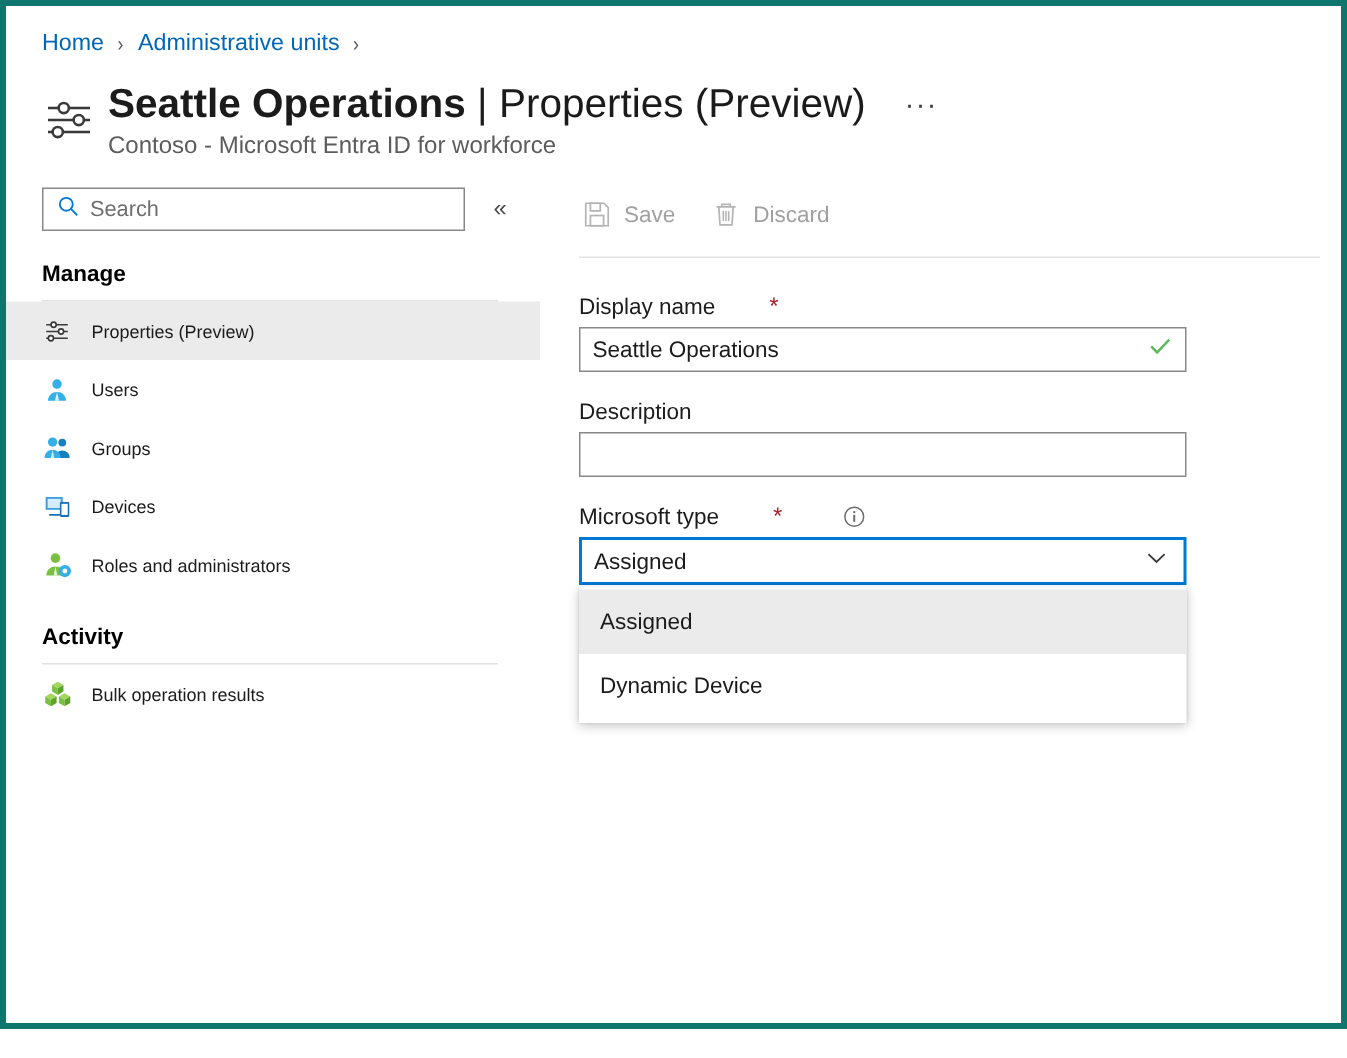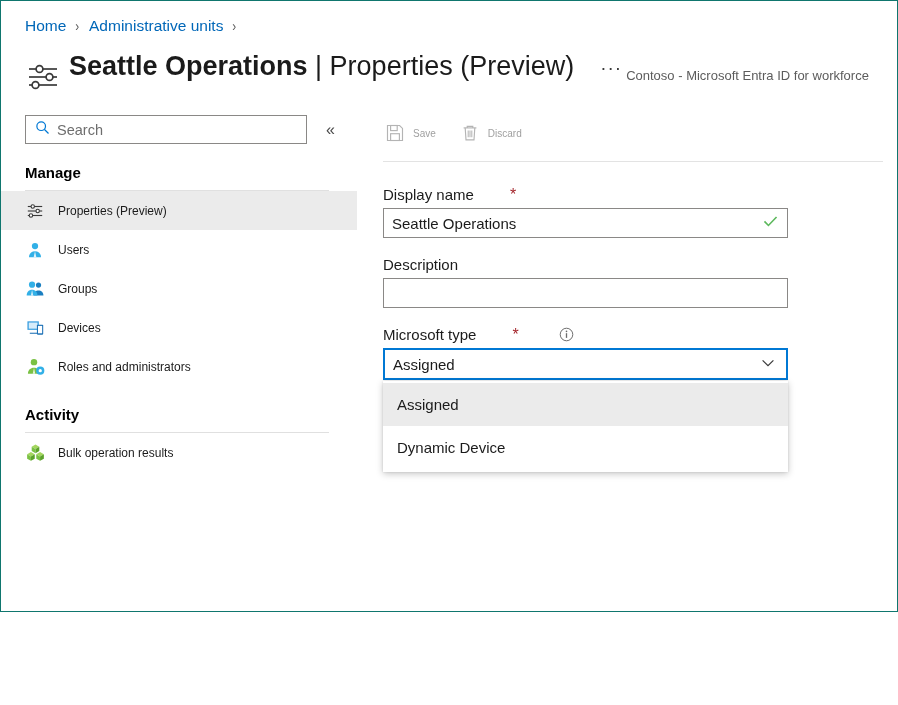--- a/index.html
+++ b/index.html
@@ -8,23 +8,23 @@
     background: #ffffff;
   }
   body {
     font-family: "Liberation Sans", sans-serif;
     color: #1b1b1b;
     -webkit-font-smoothing: antialiased;
   }
   .window {
     position: relative;
     width: 898px;
-    height: 612px;
-    box-sizing: border-box;
-    border: 1px solid #0f766e;
+    height: 686px;
+    box-sizing: border-box;
+    border: 4px solid #0f766e;
     background: #ffffff;
     overflow: hidden;
   }
 
   
   .breadcrumb {
     display: flex;
     align-items: center;
     padding: 12px 0 0 24px;
     font-size: 15.5px;
@@ -49,44 +49,44 @@
     align-items: flex-start;
     padding: 10px 0 0 22px;
   }
   .title-icon {
     width: 40px;
     height: 40px;
     flex: 0 0 40px;
     margin-top: 8px;
     margin-right: 6px;
   }
-  .title-text-wrap { display: flex; }
+  .title-text-wrap { display: flex; flex-direction: column; }
   .title-main-line { display: flex; align-items: center; }
   .page-title {
     font-size: 27px;
     line-height: 34px;
     color: #1b1b1b;
     font-weight: 400;
     white-space: nowrap;
   }
   .page-title .strong { font-weight: 700; }
   .ellipsis-btn {
     margin-left: 22px;
     font-size: 19px;
     color: #3b3b3b;
     letter-spacing: 1px;
     cursor: pointer;
     line-height: 10px;
     padding: 6px 4px 10px 4px;
     align-self: flex-end;
   }
   .page-subtitle {
-    font-size: 13px;
+    font-size: 16px;
     color: #5c5c5c;
-    margin-top: 19px;
+    margin-top: 3px;
   }
 
   
   .body-split {
     display: flex;
     align-items: flex-start;
     margin-top: 14px;
   }
 
   
@@ -179,21 +179,21 @@
     height: 40px;
     padding-top: 2px;
   }
   .cmd-btn {
     display: flex;
     align-items: center;
     height: 30px;
     padding: 0 10px 0 2px;
     margin-right: 12px;
     color: #a0a0a0;
-    font-size: 10px;
+    font-size: 15px;
     cursor: default;
     user-select: none;
   }
   .cmd-ico {
     width: 20px;
     height: 20px;
     flex: 0 0 20px;
     margin-right: 8px;
     display: flex;
     align-items: center;

